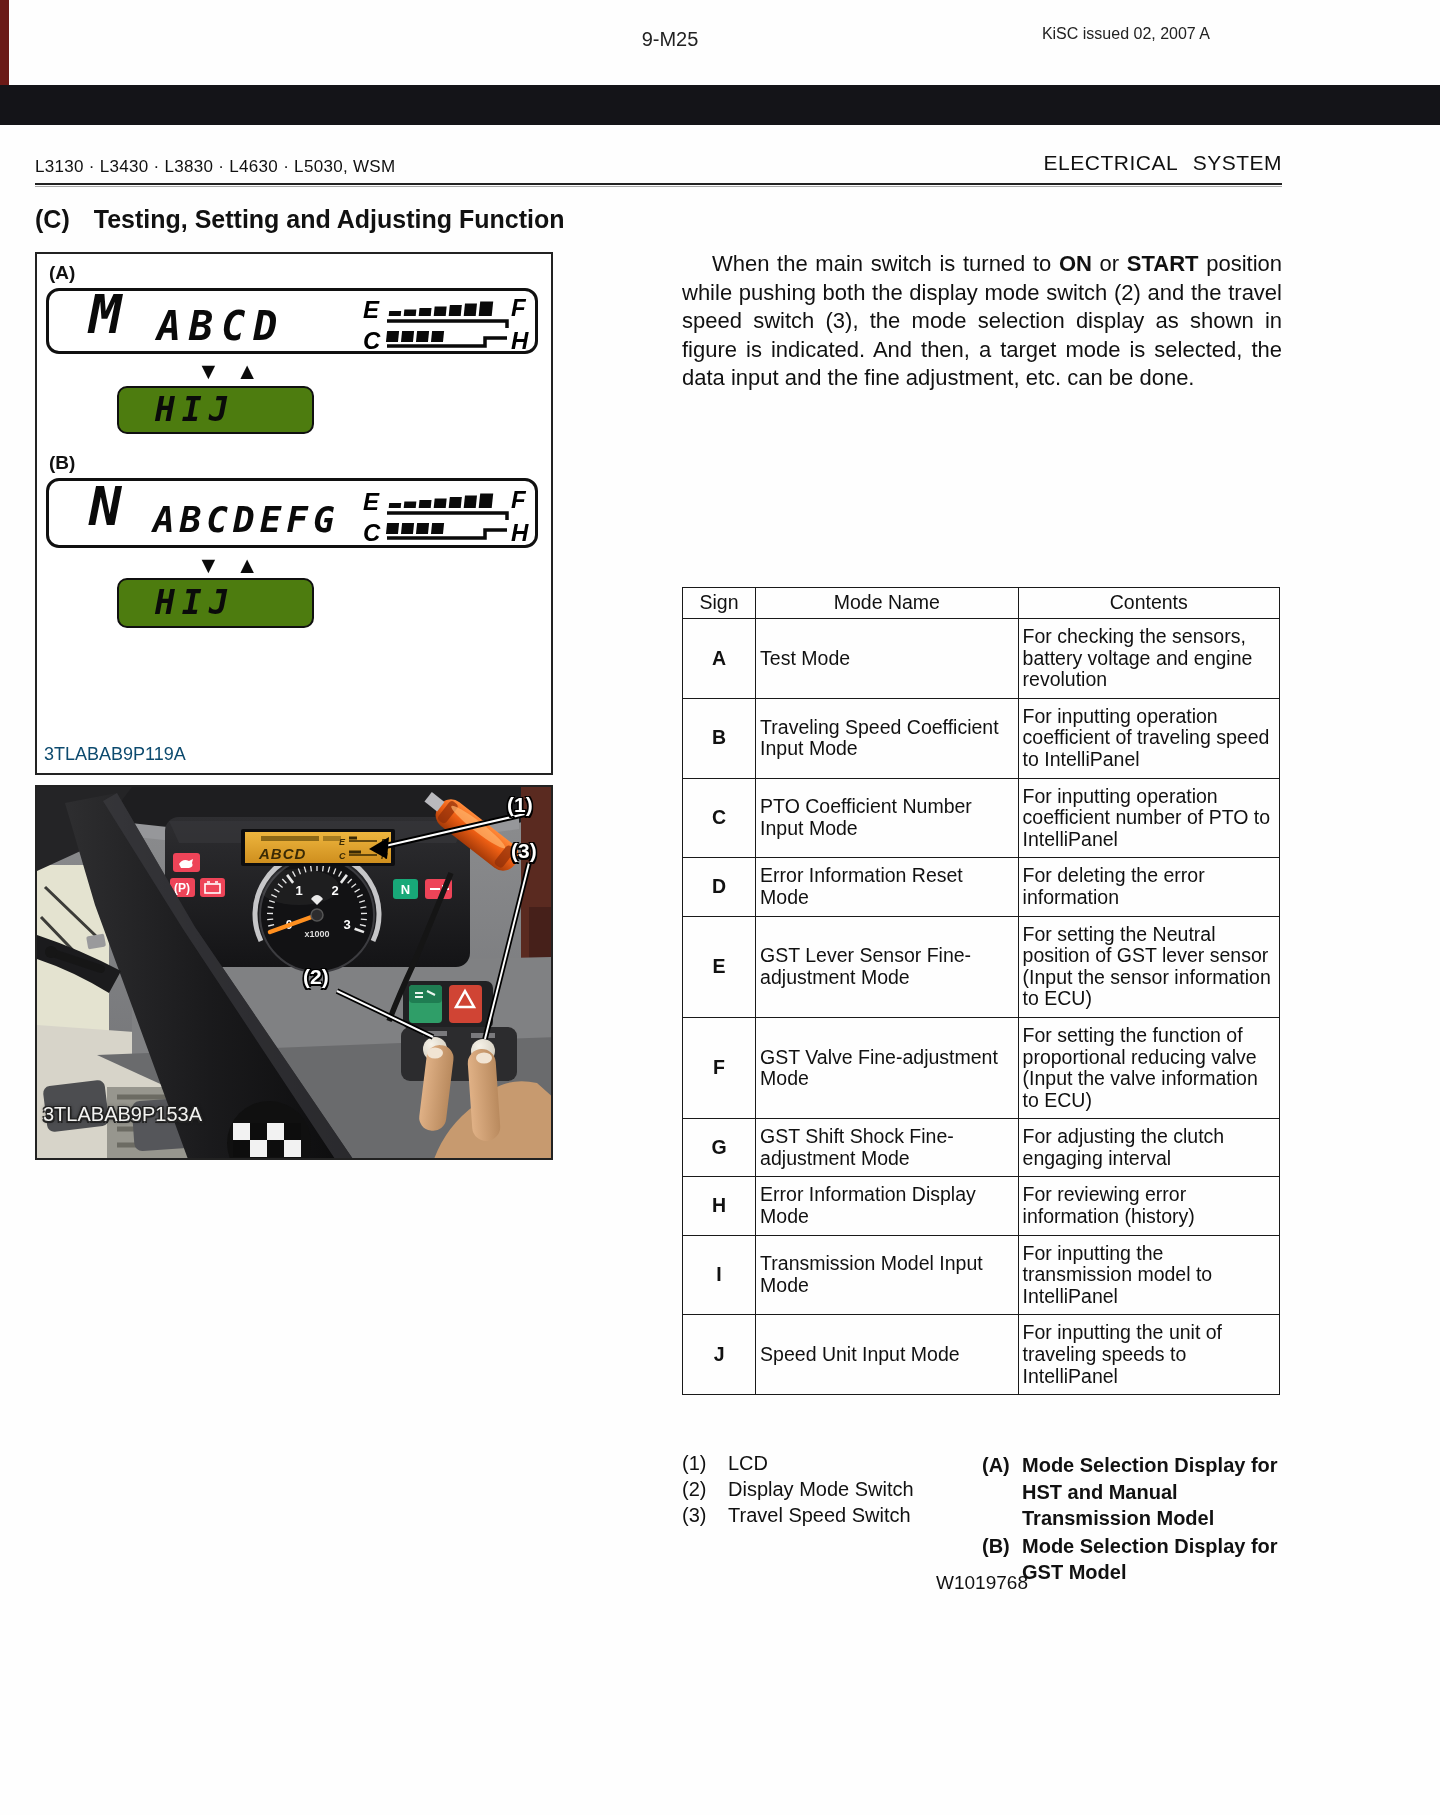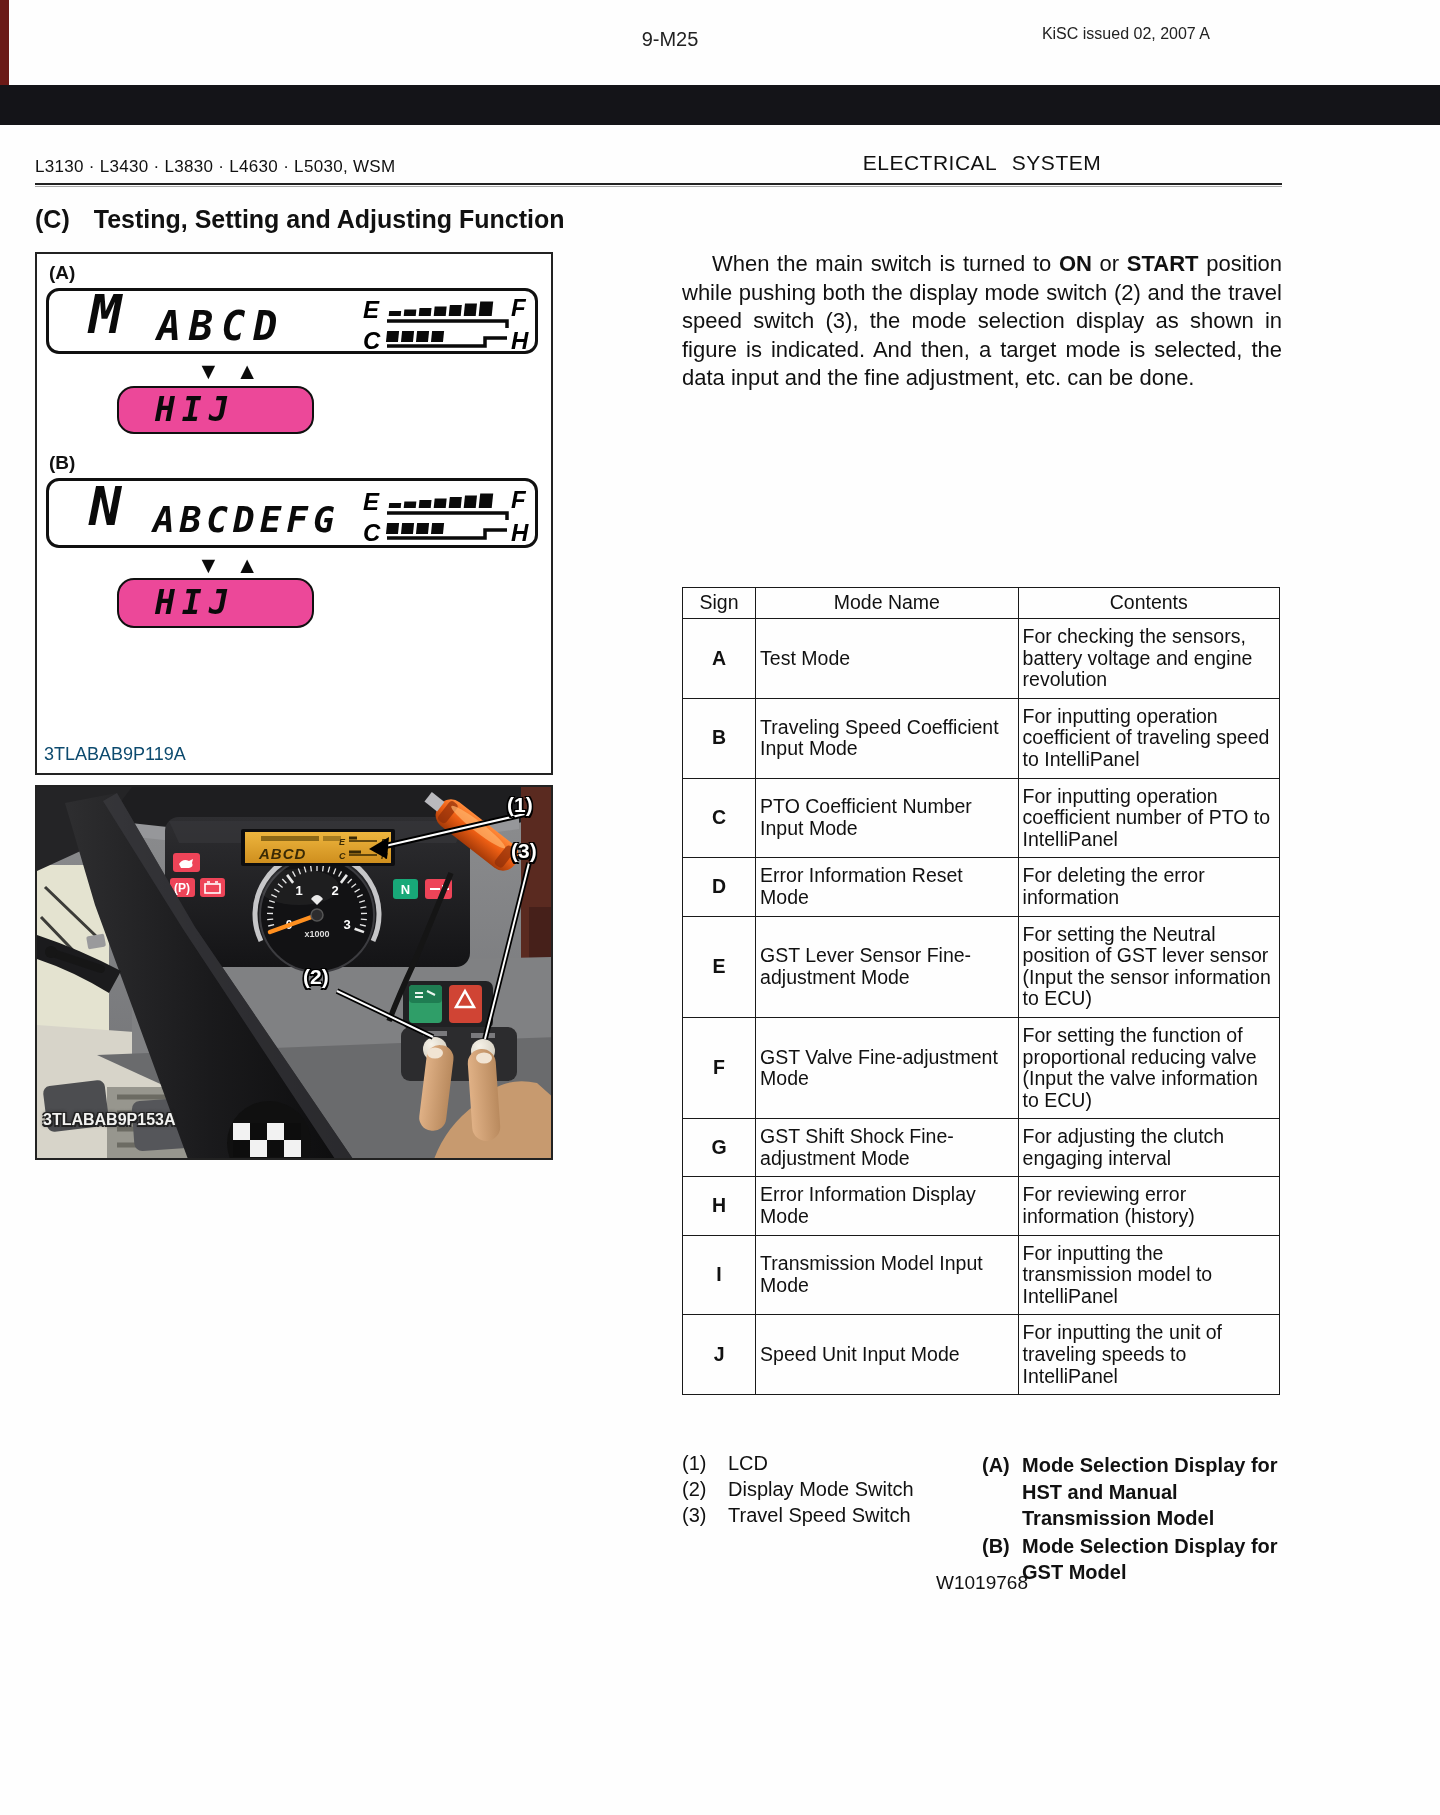--- a/index.html
+++ b/index.html
@@ -5,36 +5,36 @@
   html,body{margin:0;padding:0;background:#ffffff;}
   .page{position:relative;width:1440px;height:1815px;background:#fefefe;overflow:hidden;
         font-family:"Liberation Sans",sans-serif;color:#111;}
   .abs{position:absolute;}
   
   .red-strip{left:0;top:0;width:9px;height:85px;background:#6b1a17;}
   .page-num{left:570px;top:28px;width:200px;text-align:center;font-size:20px;color:#222;}
   .kisc{left:930px;top:25px;width:280px;text-align:right;font-size:16px;color:#222;}
   .black-bar{left:0;top:85px;width:1440px;height:40px;background:#141418;}
   .models{left:35px;top:157px;font-size:17px;letter-spacing:.3px;}
-  .sys-head{left:682px;top:151px;width:600px;text-align:center;font-size:21px;word-spacing:9px;letter-spacing:.5px;}
+  .sys-head{left:682px;top:151px;width:600px;text-align:right;font-size:21px;word-spacing:9px;letter-spacing:.5px;}
   .head-rule{left:35px;top:183px;width:1247px;height:4px;border-top:2.5px solid #222;border-bottom:1px solid #a8a8a8;box-sizing:border-box;}
   .title{left:35px;top:205px;font-size:25px;font-weight:bold;}
   .title .sec{margin-right:24px;}
   
   .figbox{border:2px solid #222;box-sizing:border-box;background:#fff;}
   .fig1{left:35px;top:252px;width:518px;height:523px;}
   .fig-label{font-size:19px;font-weight:bold;}
   .lcd{border:3px solid #101010;border-radius:13px;box-sizing:border-box;background:#fff;}
   .seg{font-family:"DejaVu Sans Mono",monospace;font-weight:bold;font-style:italic;color:#0a0a0a;}
   .arrows{font-size:23px;color:#0a0a0a;letter-spacing:16px;}
-  .hijbox{border:2.5px solid #101010;border-radius:17px;box-sizing:border-box;background:#ec4899;padding-left:7px;}
+  .hijbox{border:2.5px solid #101010;border-radius:10px;box-sizing:border-box;background:#4d7c0f;padding-left:7px;}
   .caption{font-size:18px;color:#0c4a6e;}
   
   .fig2{left:35px;top:785px;width:518px;height:375px;overflow:hidden;}
-  .photo-caption{left:6px;top:324px;font-size:16px;font-weight:bold;color:#f2f2f0;
+  .photo-caption{left:6px;top:316px;font-size:20px;font-weight:normal;color:#f2f2f0;
      text-shadow:-1.5px -1.5px 0 #222,1.5px -1.5px 0 #222,-1.5px 1.5px 0 #222,1.5px 1.5px 0 #222,0 0 4px #000;}
   .callout{font-size:21px;font-weight:bold;color:#fff;
      text-shadow:-1.5px -1.5px 0 #000,1.5px -1.5px 0 #000,-1.5px 1.5px 0 #000,1.5px 1.5px 0 #000;}
   
   .body-text{left:682px;top:250px;width:600px;font-size:22px;line-height:28.6px;text-align:justify;}
   .body-text p{margin:0;text-indent:30px;}
   .mode-table{left:682px;top:587px;width:598px;border-collapse:collapse;table-layout:fixed;font-size:19.5px;}
   .mode-table th,.mode-table td{border:1.6px solid #1a1a1a;padding:7px 4px;line-height:21.6px;vertical-align:middle;}
   .mode-table th{font-weight:normal;text-align:center;height:22px;padding:4px;}
   .col-sign{width:73px;} .col-mode{width:262px;} .col-contents{width:261px;}

